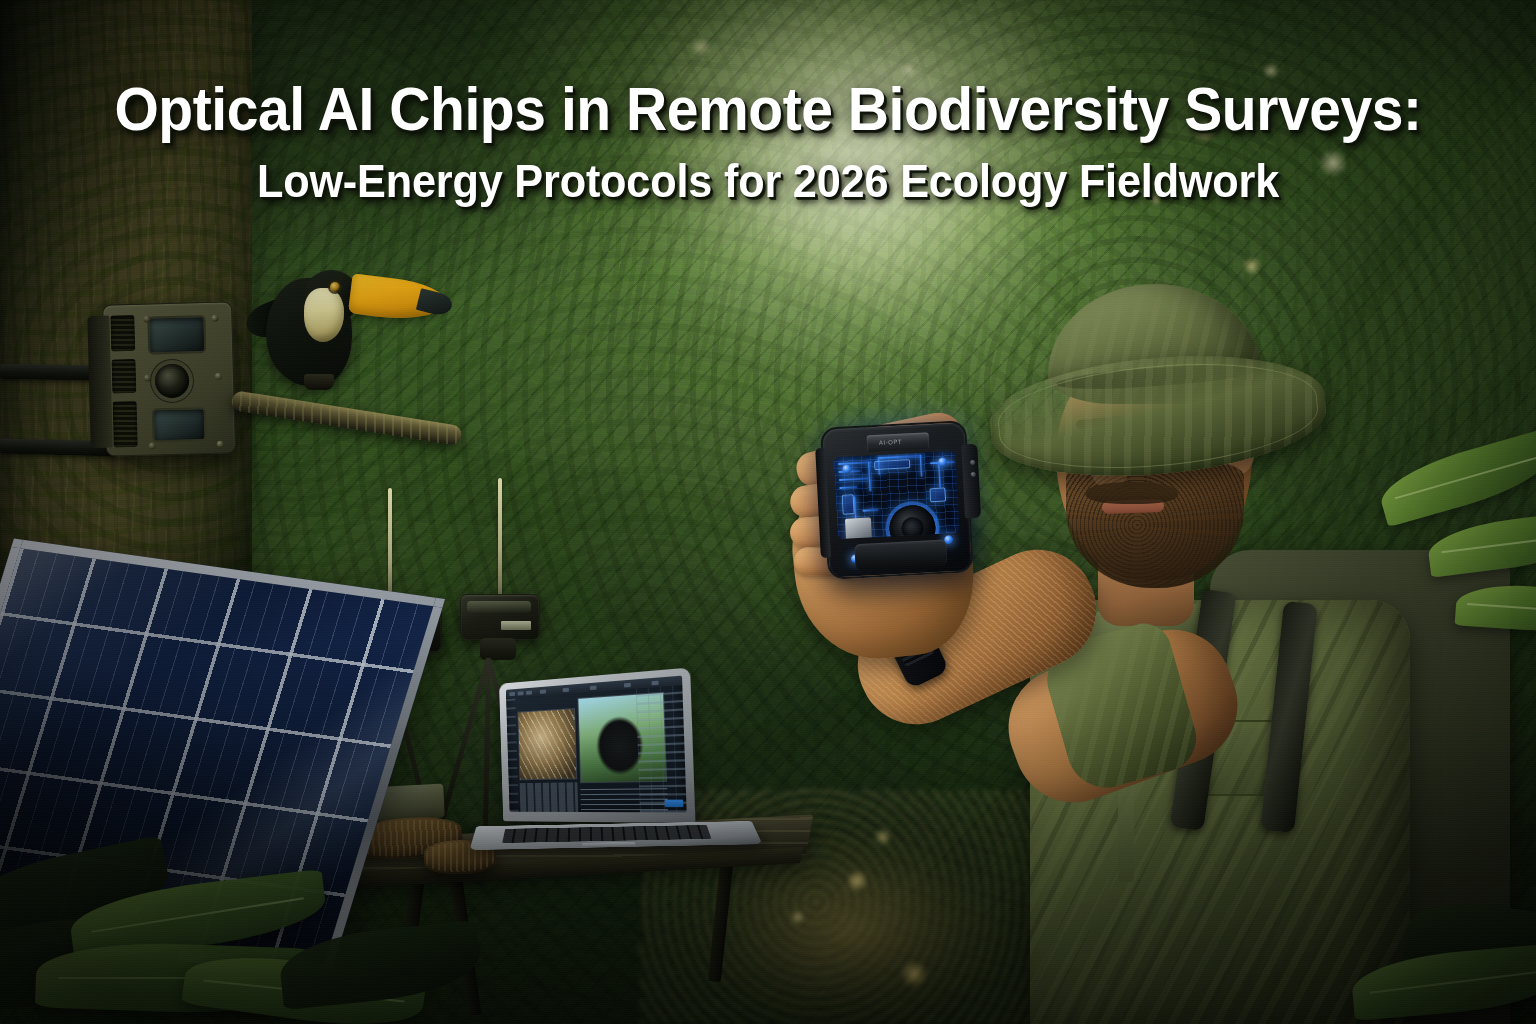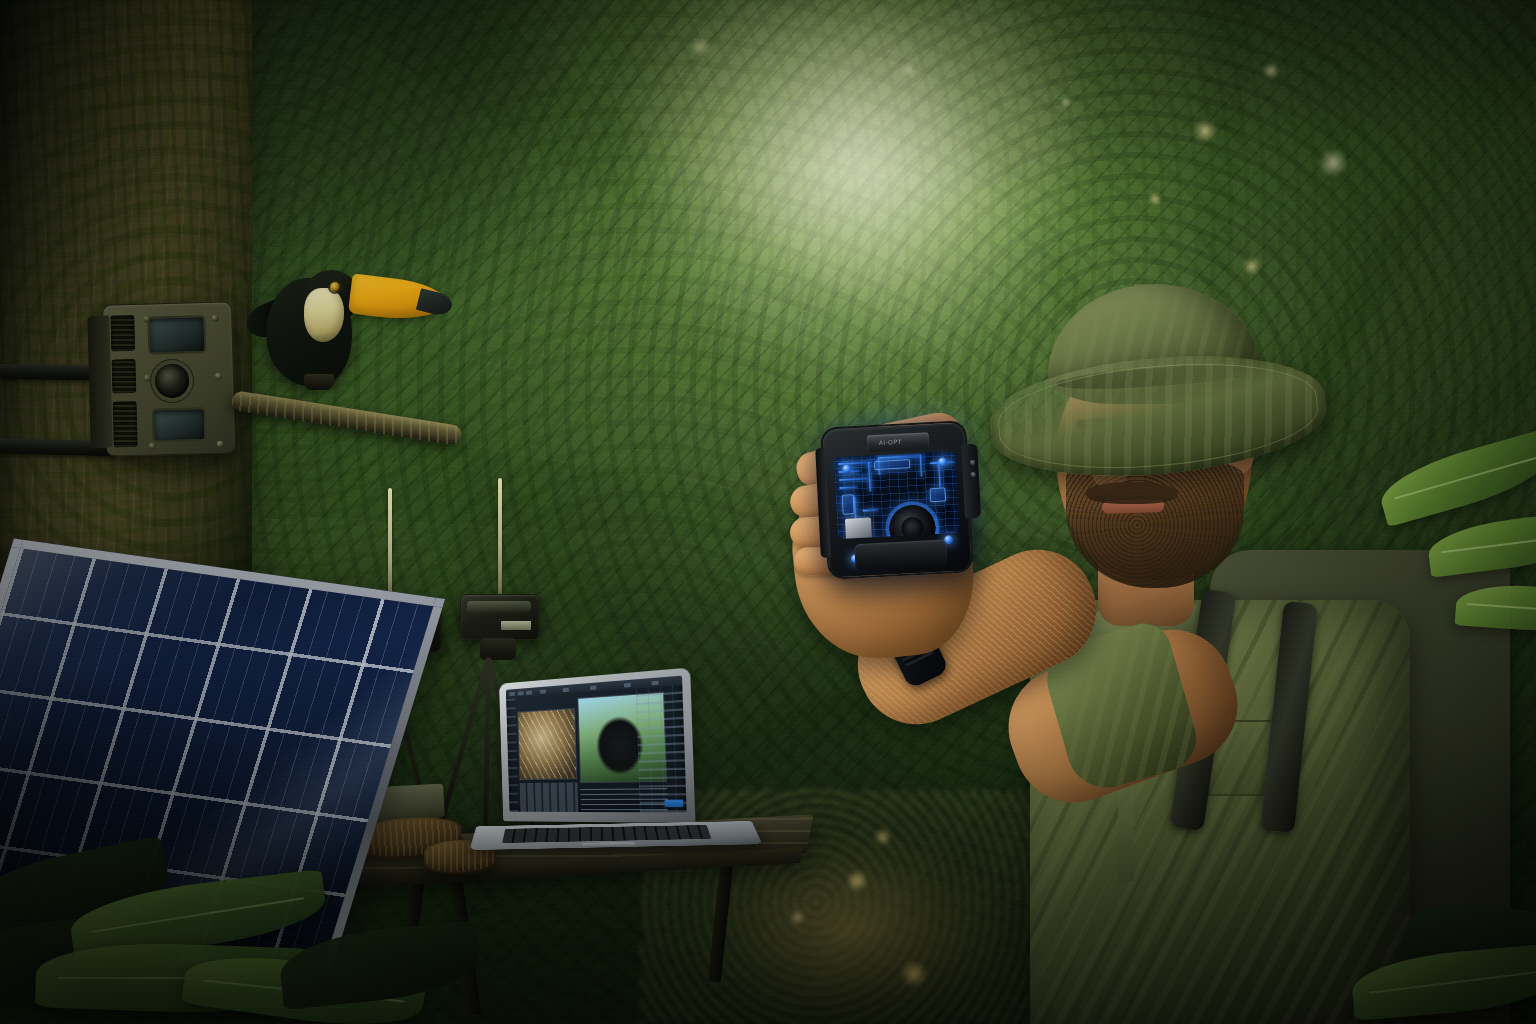--- a/index.html
+++ b/index.html
@@ -1013,14 +1013,18 @@
   <div class="r-leaf" style="left:1378px; top:452px; width:176px; height:52px; transform:rotate(-16deg);"></div>
   <div class="r-leaf" style="left:1428px; top:520px; width:160px; height:48px; transform:rotate(-7deg);"></div>
   <div class="r-leaf" style="left:1456px; top:586px; width:140px; height:44px; transform:rotate(4deg);"></div>
   <div class="fg-dark" style="left:1406px; top:906px; width:180px; height:70px; transform:rotate(10deg);"></div>
   <div class="fg-leaf" style="left:1352px; top:952px; width:210px; height:60px; transform:rotate(-5deg);"></div>
 
   <div class="layer grade"></div>
   <div class="layer vignette"></div>
   <div class="layer film"></div>
 
+  <div class="title-block">
+    <div class="title-main">Optical AI Chips in Remote Biodiversity Surveys:</div>
+    <div class="title-sub">Low-Energy Protocols for 2026 Ecology Fieldwork</div>
+  </div>
 
 </div>
 
 </body></html>

